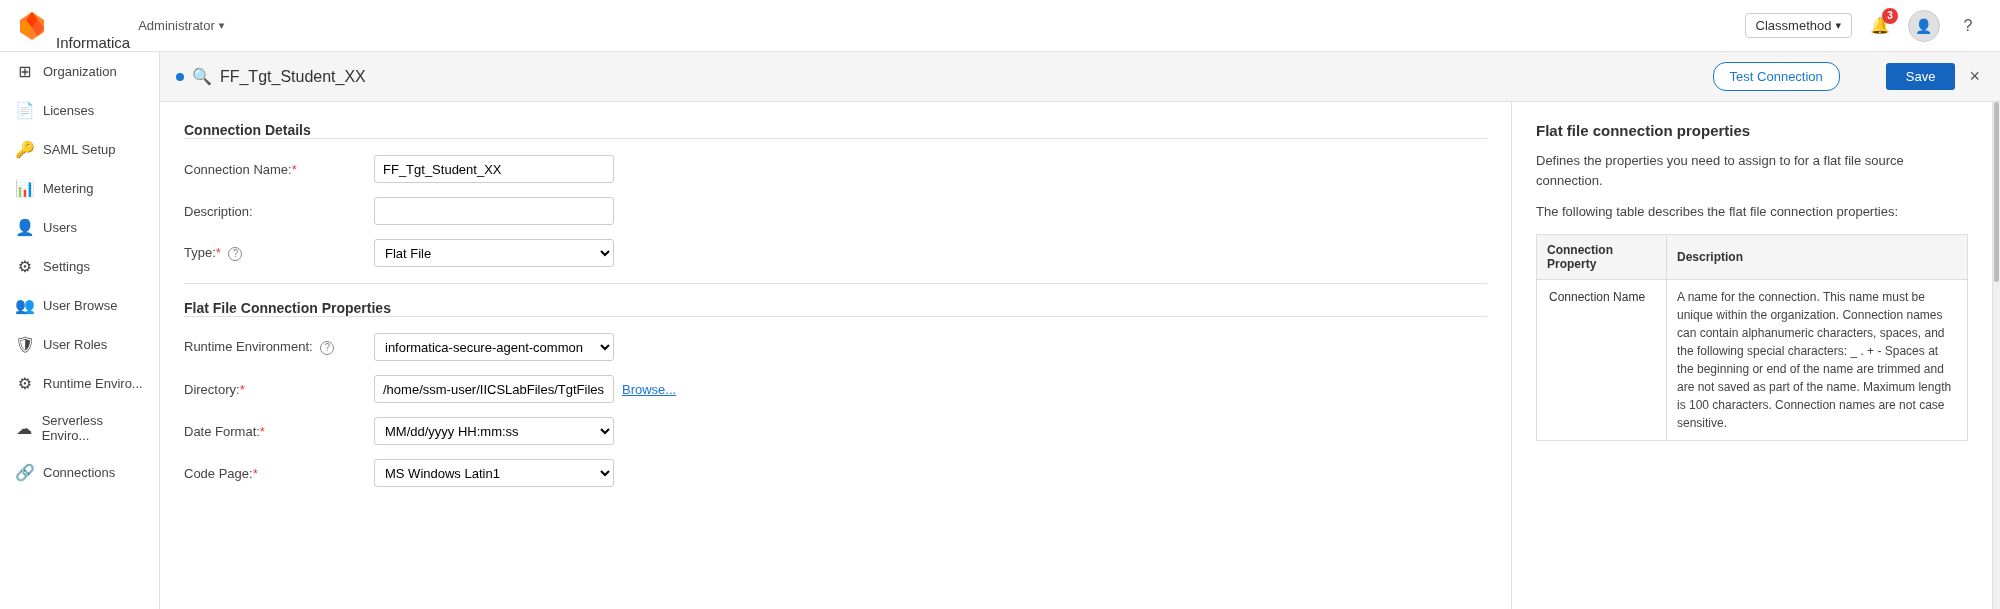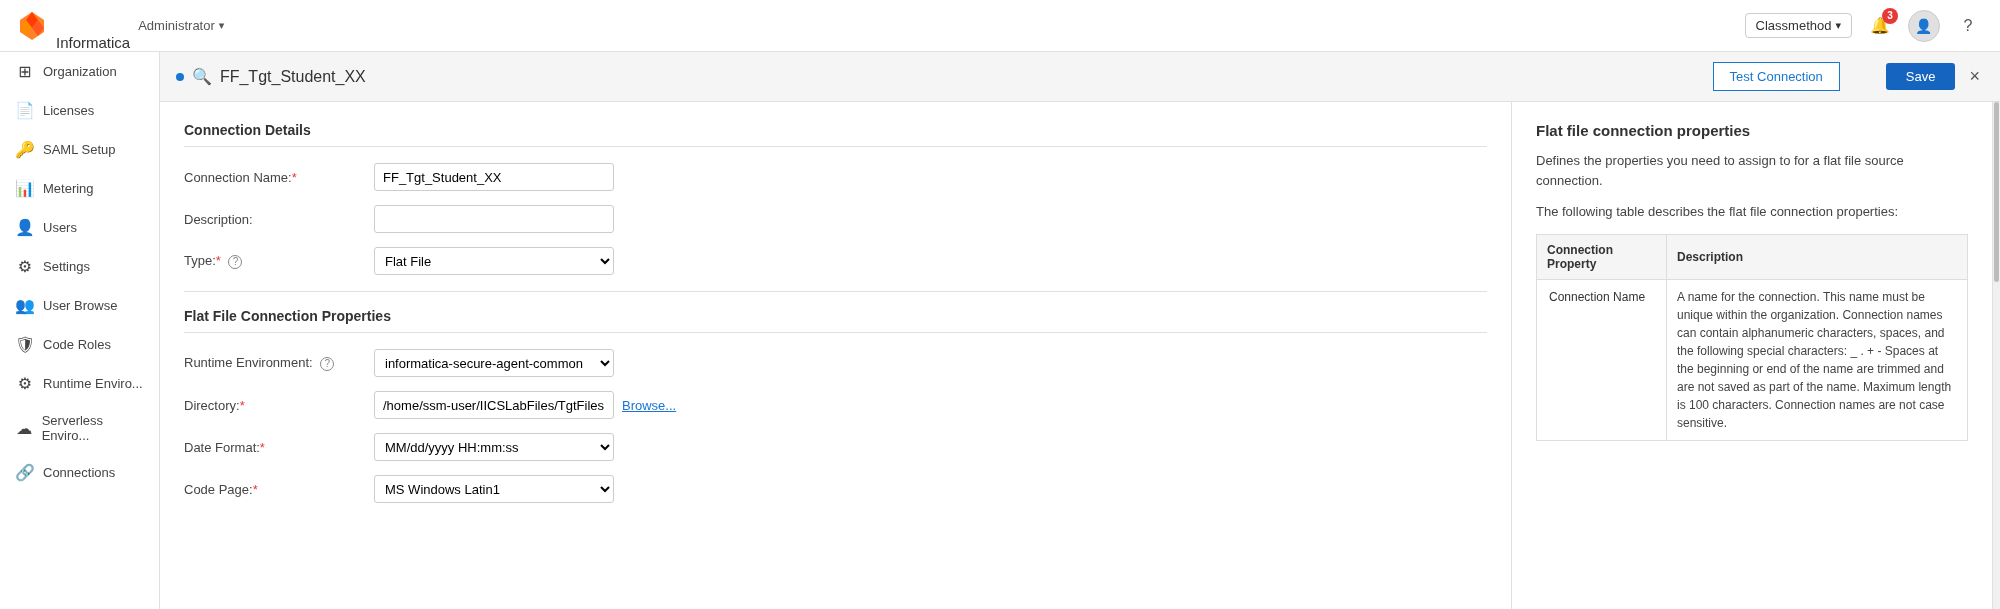--- a/index.html
+++ b/index.html
@@ -31,28 +31,28 @@
 
     
     .main { flex: 1; background: #f5f5f5; overflow: hidden; display: flex; flex-direction: column; }
 
     
     .page-header { display: flex; align-items: center; justify-content: space-between; background: #f5f5f5; padding: 10px 16px; border-bottom: 1px solid #e0e0e0; }
     .page-header-left { display: flex; align-items: center; gap: 8px; }
     .dot { width: 8px; height: 8px; border-radius: 50%; background: #1976d2; }
     .page-title { font-size: 16px; font-weight: 500; color: #333; }
     .page-header-right { display: flex; align-items: center; gap: 10px; }
-    .btn-test { background: #fff; border: 1px solid #1976d2; color: #1976d2; padding: 6px 16px; border-radius: 0; cursor: pointer; font-size: 13px; }
+    .btn-test { background: #fff; border: 1px solid #1976d2; color: #1976d2; padding: 6px 16px; border-radius: 13px; cursor: pointer; font-size: 13px; }
     .btn-save { background: #1565c0; border: none; color: #fff; padding: 6px 20px; border-radius: 3px; cursor: pointer; font-size: 13px; font-weight: 500; margin-left: 36px; }
     .btn-close { background: transparent; border: none; font-size: 18px; cursor: pointer; color: #555; padding: 0 4px; }
 
     
     .form-area { flex: 1; display: flex; overflow: hidden; }
     .form-panel { flex: 1; background: #fff; padding: 20px 24px; overflow-y: auto; border-right: 1px solid #e0e0e0; }
-    .section-title { font-size: 14px; font-weight: 600; color: #333; margin-bottom: 16px; border-bottom: 1px solid #e0e0e0; padding-bottom: 8px; }
+    .section-title { font-size: 14px; font-weight: 600; color: #333; margin-bottom: 16px; border-bottom: 1px solid #e0e0e0; }
     .form-row { display: flex; align-items: center; margin-bottom: 14px; }
     .form-label { width: 190px; font-size: 13px; color: #444; flex-shrink: 0; }
     .required { color: #e53935; }
     .info-icon { display: inline-flex; align-items: center; justify-content: center; width: 14px; height: 14px; border-radius: 50%; border: 1px solid #888; font-size: 10px; color: #888; margin-left: 4px; cursor: pointer; }
     .form-input { width: 240px; height: 28px; border: 1px solid #ccc; border-radius: 3px; padding: 0 8px; font-size: 13px; }
     .form-select { width: 240px; height: 28px; border: 1px solid #ccc; border-radius: 3px; padding: 0 6px; font-size: 13px; background: #fff; }
     .form-input-with-btn { display: flex; align-items: center; gap: 8px; }
     .browse-btn { color: #1976d2; font-size: 13px; cursor: pointer; background: none; border: none; text-decoration: underline; }
     .section-divider { border: none; border-top: 1px solid #e0e0e0; margin: 16px 0; }
 
@@ -131,21 +131,21 @@
     <div class="sidebar-item">
       <span class="s-icon">⚙</span>
       <span>Settings</span>
     </div>
     <div class="sidebar-item">
       <span class="s-icon">👥</span>
       <span>User Browse</span>
     </div>
     <div class="sidebar-item">
       <span class="s-icon">🛡</span>
-      <span>Code Roles</span>
+      <span>User Roles</span>
     </div>
     <div class="sidebar-item">
       <span class="s-icon">⚙</span>
       <span>Runtime Enviro...</span>
     </div>
     <div class="sidebar-item">
       <span class="s-icon">☁</span>
       <span>Serverless Enviro...</span>
     </div>
     <div class="sidebar-item">

